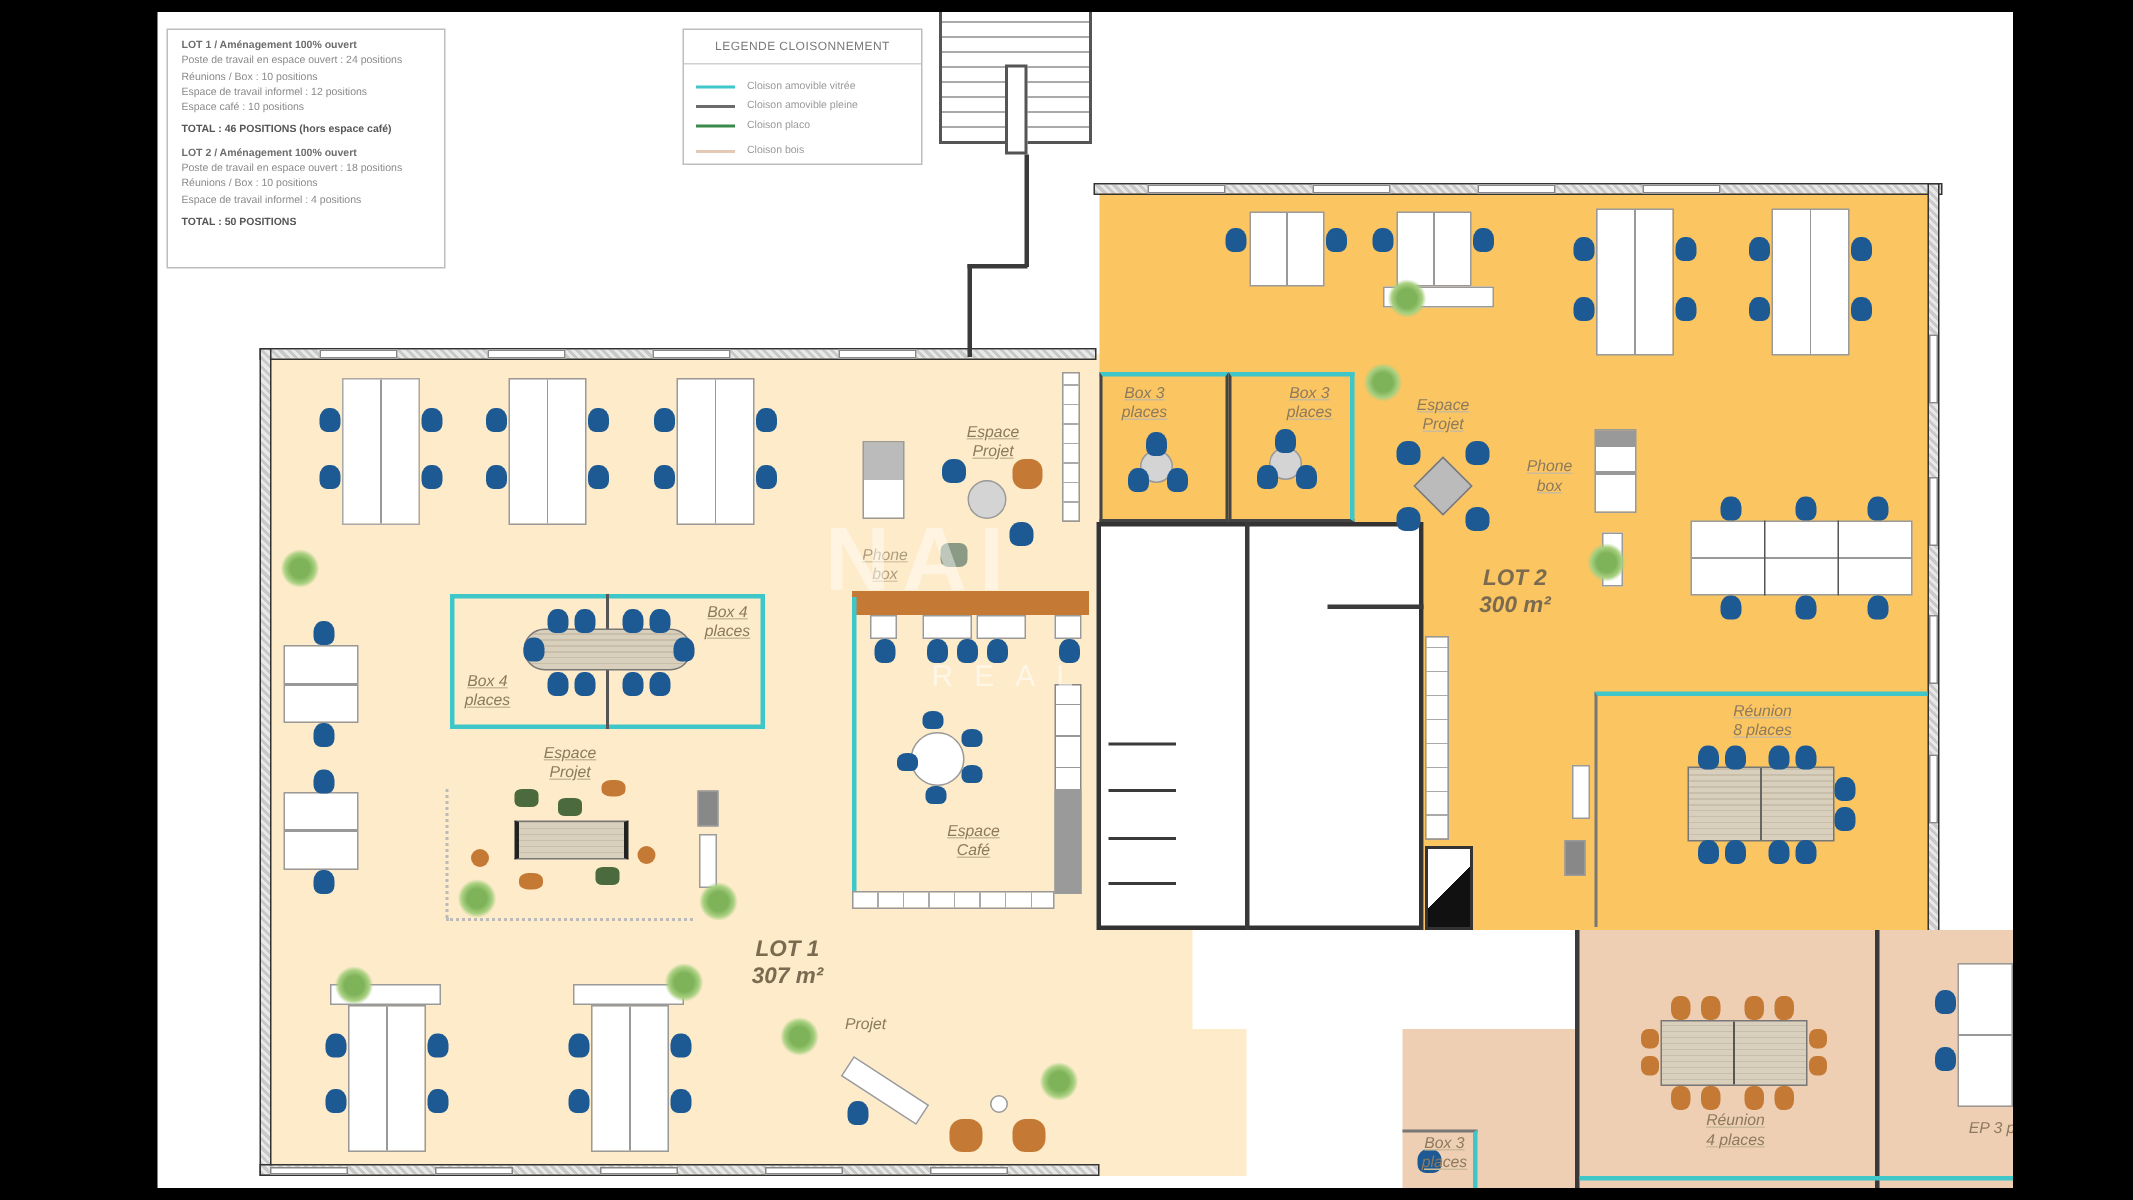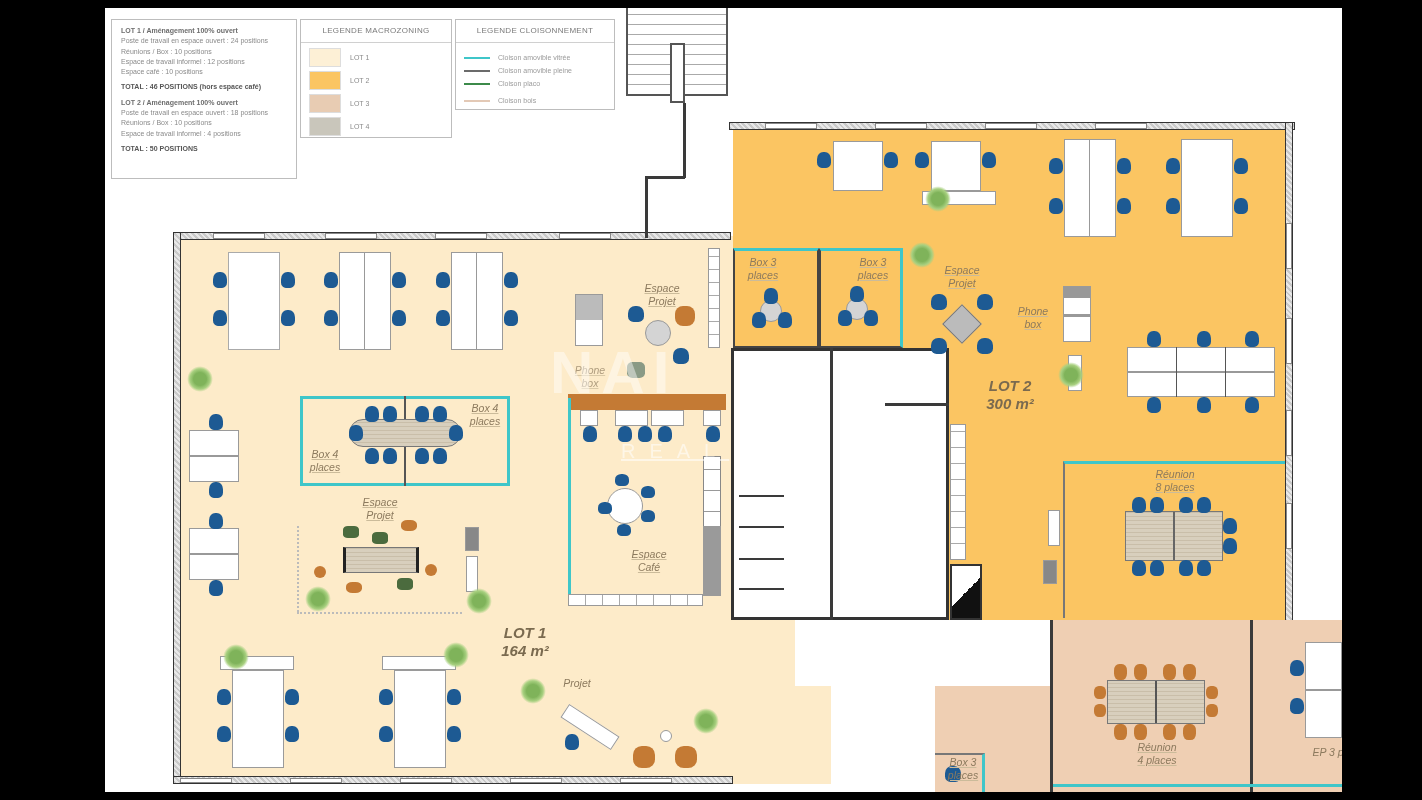--- a/index.html
+++ b/index.html
@@ -30,21 +30,21 @@
   .desk{position:absolute;background:#fff;border:1px solid #9a9a9a;box-sizing:border-box;}
   .chair{position:absolute;width:14px;height:16px;background:#1d5a93;border-radius:45% 45% 35% 35%;}
   .chair-o{position:absolute;width:16px;height:16px;background:#c47a34;border-radius:40%;}
   .chair-g{position:absolute;width:16px;height:12px;background:#4b6b3e;border-radius:30%;}
   .wood{position:absolute;background:repeating-linear-gradient(0deg,#d8cfbd 0 3px,#c9bea9 3px 4px);border:1px solid #777;box-sizing:border-box;}
   .plant{position:absolute;width:26px;height:26px;border-radius:50%;background:radial-gradient(circle,#7fb35a 0 35%,#a8d080 55%,rgba(168,208,128,0) 70%);}
   .round{position:absolute;border-radius:50%;background:#d4d4d4;border:1px solid #999;box-sizing:border-box;}
   .lbl{position:absolute;font-style:italic;color:#8c7a5e;font-size:10.5px;text-align:center;line-height:13px;text-decoration:underline;text-decoration-color:#cbbb9a;}
   .big{position:absolute;font-style:italic;font-weight:bold;color:#7a6a4f;font-size:15px;text-align:center;line-height:18px;}
   .watermark{position:absolute;font-weight:bold;font-size:60px;color:rgba(255,255,255,.45);letter-spacing:8px;}
-  .watermark2{position:absolute;font-size:20px;color:rgba(255,255,255,.55);letter-spacing:14px;text-decoration:underline;}
+  .watermark2{position:absolute;font-size:20px;color:rgba(255,255,255,.55);letter-spacing:14px;}
 </style>
 </head>
 <body>
 
 <div id="canvas">
 
   <div class="abs" style="left:70px;top:228px;width:656px;height:548px;background:#fdebc9;"></div>
 
   <div class="wallg" style="left:68px;top:224px;width:558px;height:8px;"></div>
   <div class="wallg" style="left:68px;top:224px;width:8px;height:552px;"></div>
@@ -99,41 +99,20 @@
     <div>Espace de travail informel : 12 positions</div>
     <div>Espace café : 10 positions</div>
     <div class="t">TOTAL  : 46 POSITIONS (hors espace café)</div>
     <div class="h">LOT 2 / Aménagement 100% ouvert</div>
     <div>Poste de travail en espace ouvert : 18 positions</div>
     <div>Réunions / Box : 10 positions</div>
     <div>Espace de travail informel : 4 positions</div>
     <div class="t">TOTAL  : 50 POSITIONS</div>
   </div>
 
-  <div class="legend macro">
-    <div class="legend-title">LEGENDE MACROZONING</div>
-    <div style="padding-top:3px;">
-      <div class="swatch-row">
-          <div class="swatch" style="background:#fdf0d6;"></div>
-          <span class="swatch-label">LOT 1</span>
-        </div>
-      <div class="swatch-row">
-          <div class="swatch" style="background:#fbc562;"></div>
-          <span class="swatch-label">LOT 2</span>
-        </div>
-      <div class="swatch-row">
-          <div class="swatch" style="background:#e8ccb3;"></div>
-          <span class="swatch-label">LOT 3</span>
-        </div>
-      <div class="swatch-row">
-          <div class="swatch" style="background:#c9c6bb;"></div>
-          <span class="swatch-label">LOT 4</span>
-        </div>
-    </div>
-  </div>
 
   <div class="legend cloison">
     <div class="legend-title">LEGENDE CLOISONNEMENT</div>
     <div style="padding-top:8px;">
       <div class="line-row">
           <div class="line-sample" style="background:#3fc6c9;"></div>
           <span class="line-label">Cloison amovible vitrée</span>
         </div>
       <div class="line-row">
           <div class="line-sample" style="background:#6b6b6b;"></div>
@@ -266,21 +245,21 @@
   <div class="abs" style="left:598px;top:448px;width:18px;height:140px;background:repeating-linear-gradient(0deg,#fff 0 20px,#999 20px 21px);border:1px solid #888;"></div>
   <div class="abs" style="left:598px;top:518px;width:18px;height:70px;background:#9a9a9a;"></div>
   <div class="abs" style="left:463px;top:586px;width:135px;height:12px;background:repeating-linear-gradient(90deg,#fff 0 16px,#aaa 16px 17px);border:1px solid #999;"></div>
   <div class="lbl" style="left:522px;top:540px;width:44px;">
       <div>Espace</div>
       <div>Café</div>
     </div>
 
   <div class="big" style="left:385px;top:616px;width:70px;">
       <div>LOT 1</div>
-      <div>164 m²</div>
+      <div>307 m²</div>
     </div>
 
   <div class="lbl" style="left:447px;top:669px;width:50px;text-decoration:none;">
       <div>Projet</div>
     </div>
   <div class="plant" style="left:415px;top:670px;"></div>
   <div class="plant" style="left:588px;top:700px;"></div>
   <div class="desk" style="left:455px;top:711px;width:60px;height:16px;transform:rotate(33deg);"></div>
   <div class="chair" style="left:460px;top:726px;"></div>
   <div class="chair-o" style="left:528px;top:738px;width:22px;height:22px;"></div>

